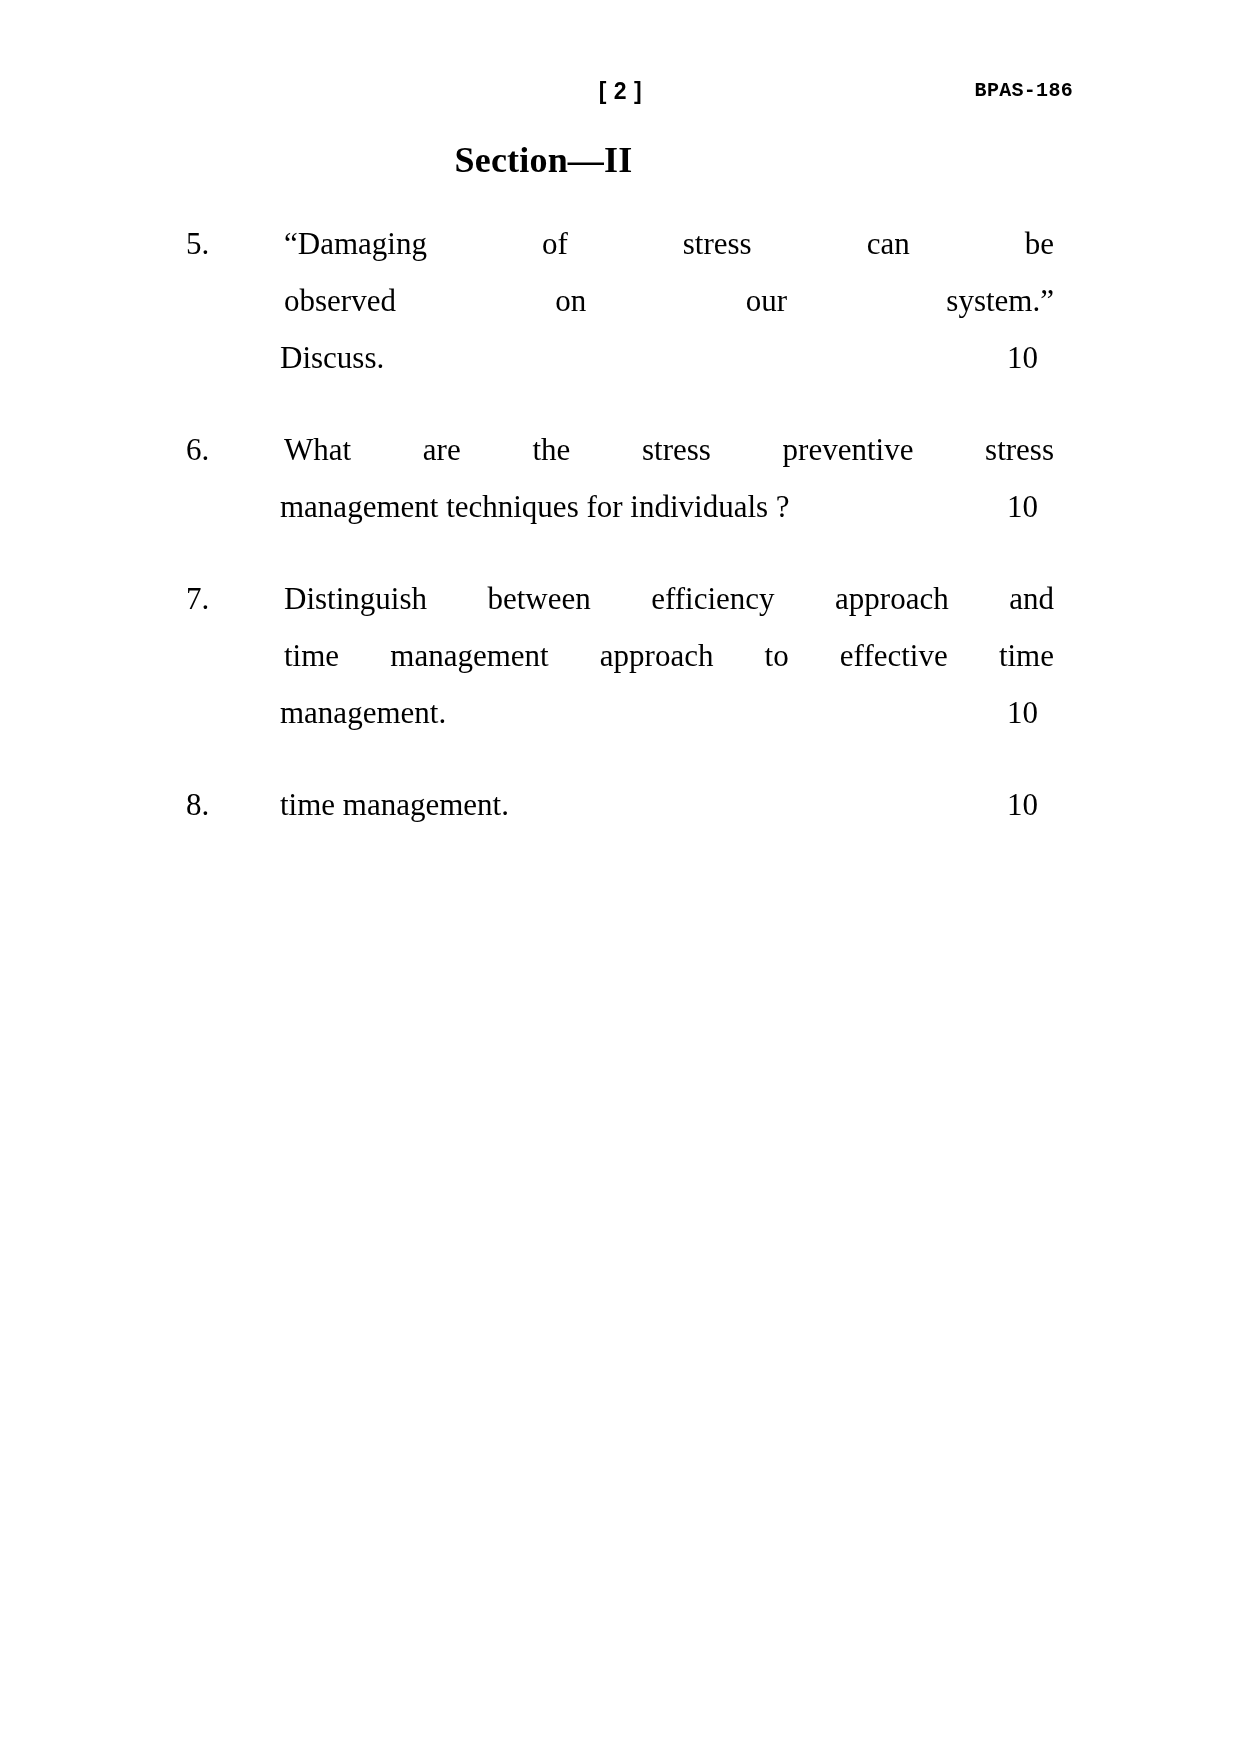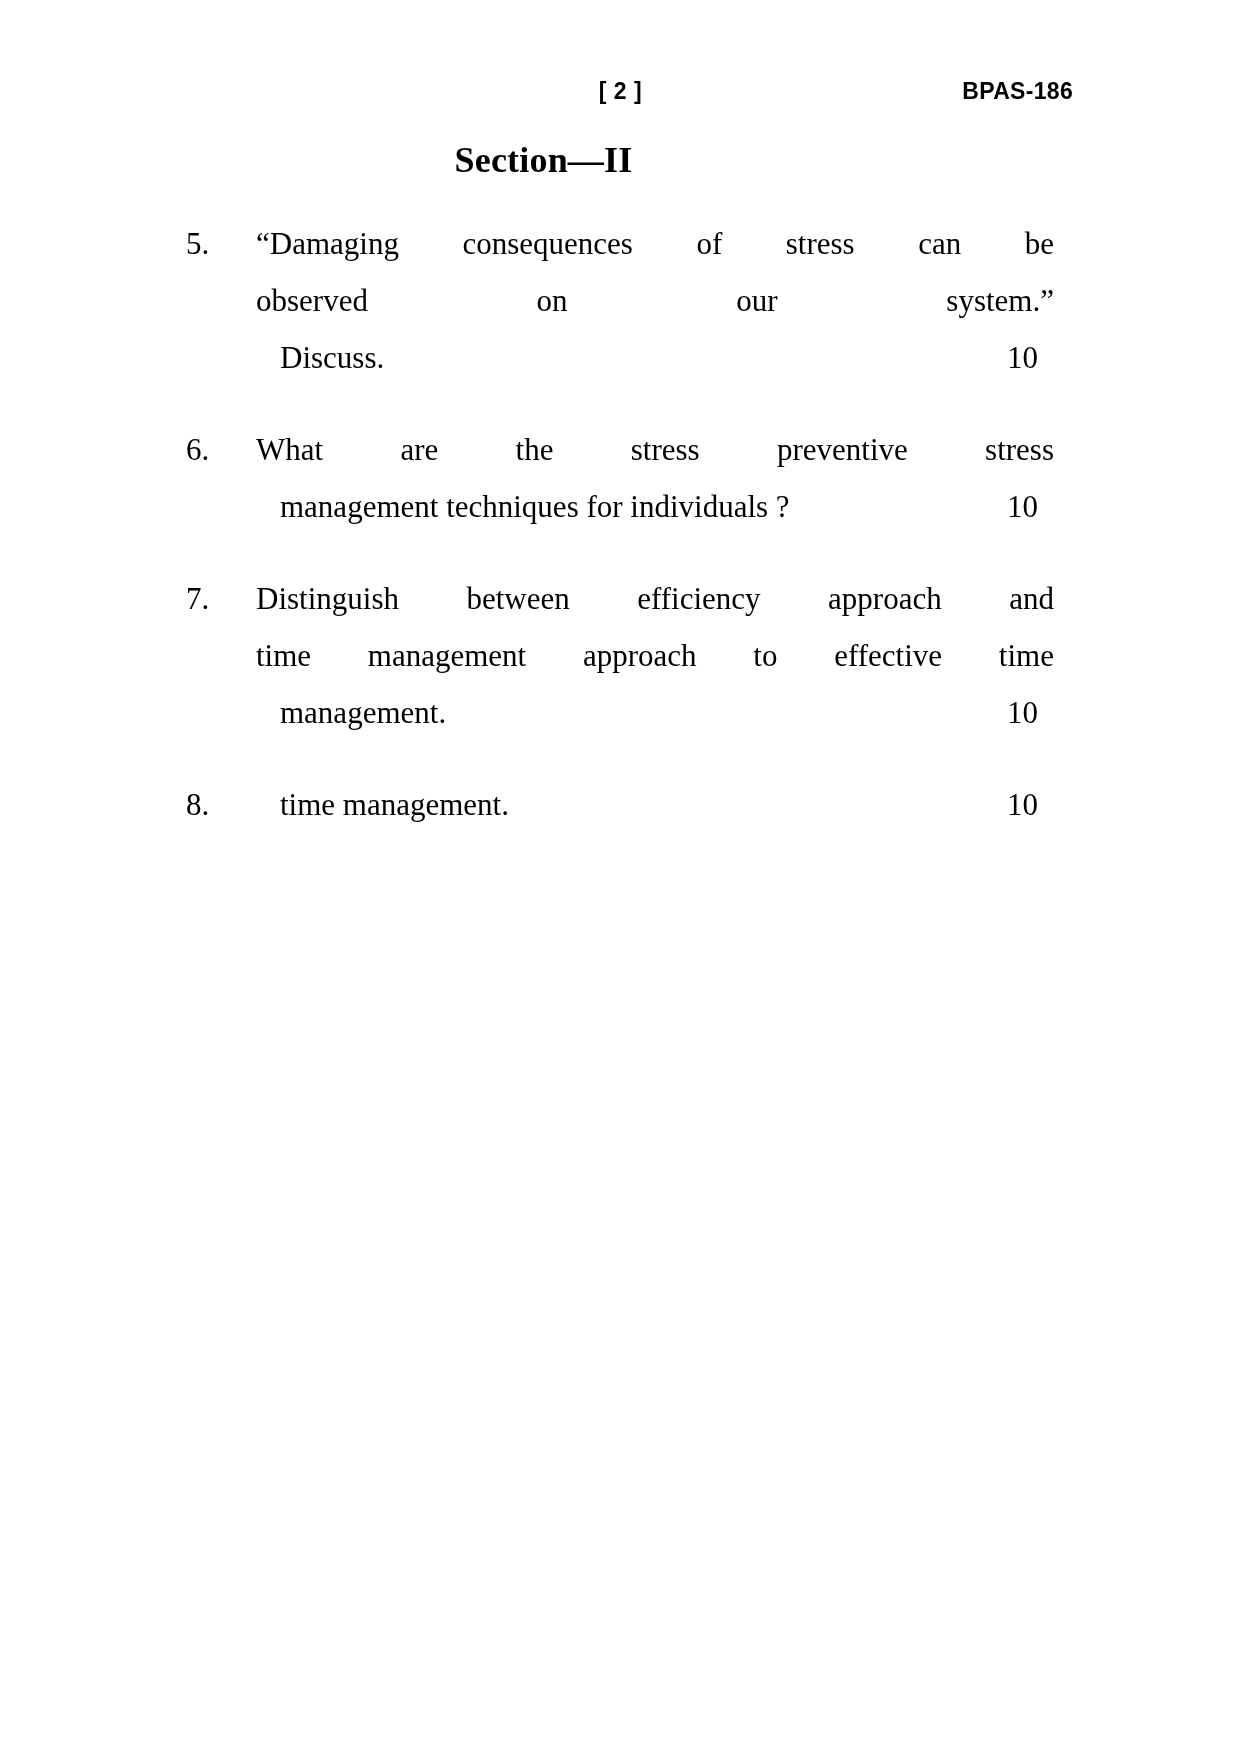--- a/index.html
+++ b/index.html
@@ -41,23 +41,23 @@
     font-family: "Liberation Sans", sans-serif;
     font-weight: bold;
     font-size: 23px;
     letter-spacing: 0.5px;
     line-height: 30px;
   }
   .header-paper-code {
     position: absolute;
     right: 168px;
     top: 0;
-    font-family: Liberation Sans, sans-serif;
+    font-family: Liberation Mono, monospace;
     font-weight: bold;
-    font-size: 23px;
+    font-size: 20px;
     letter-spacing: 0.3px;
     line-height: 30px;
     white-space: nowrap;
   }
 
   
   .section-heading {
     position: absolute;
     top: 138px;
     left: 0;
@@ -110,20 +110,21 @@
   }
 
   
   .q-line.justify {
     display: flex;
     justify-content: space-between;
     width: 798px;
   }
   .q-line.justify > span {
     white-space: pre;
+    margin-left: 28px;
   }
 
   
   .q-line.flush {
     display: block;
     width: 798px;
   }
 
   .marks {
     position: absolute;
@@ -160,21 +161,20 @@
 
   <div class="section-heading">Section—II</div>
 
   <div class="questions">
 
     <div class="question">
       <div class="q-number">5.</div>
       <div class="q-body">
         <div class="q-line justify">
           <span>“Damaging</span>
-          <span>consequences</span>
           <span>of</span>
           <span>stress</span>
           <span>can</span>
           <span>be</span>
         </div>
         <div class="q-line justify">
           <span>observed</span>
           <span>on</span>
           <span>our</span>
           <span>system.”</span>

